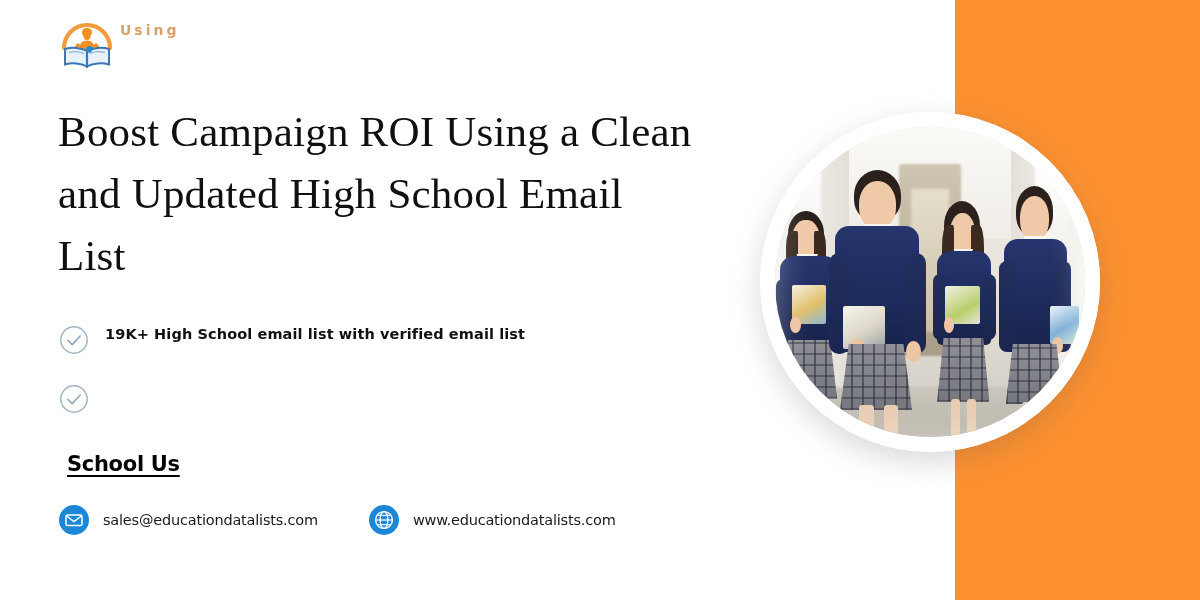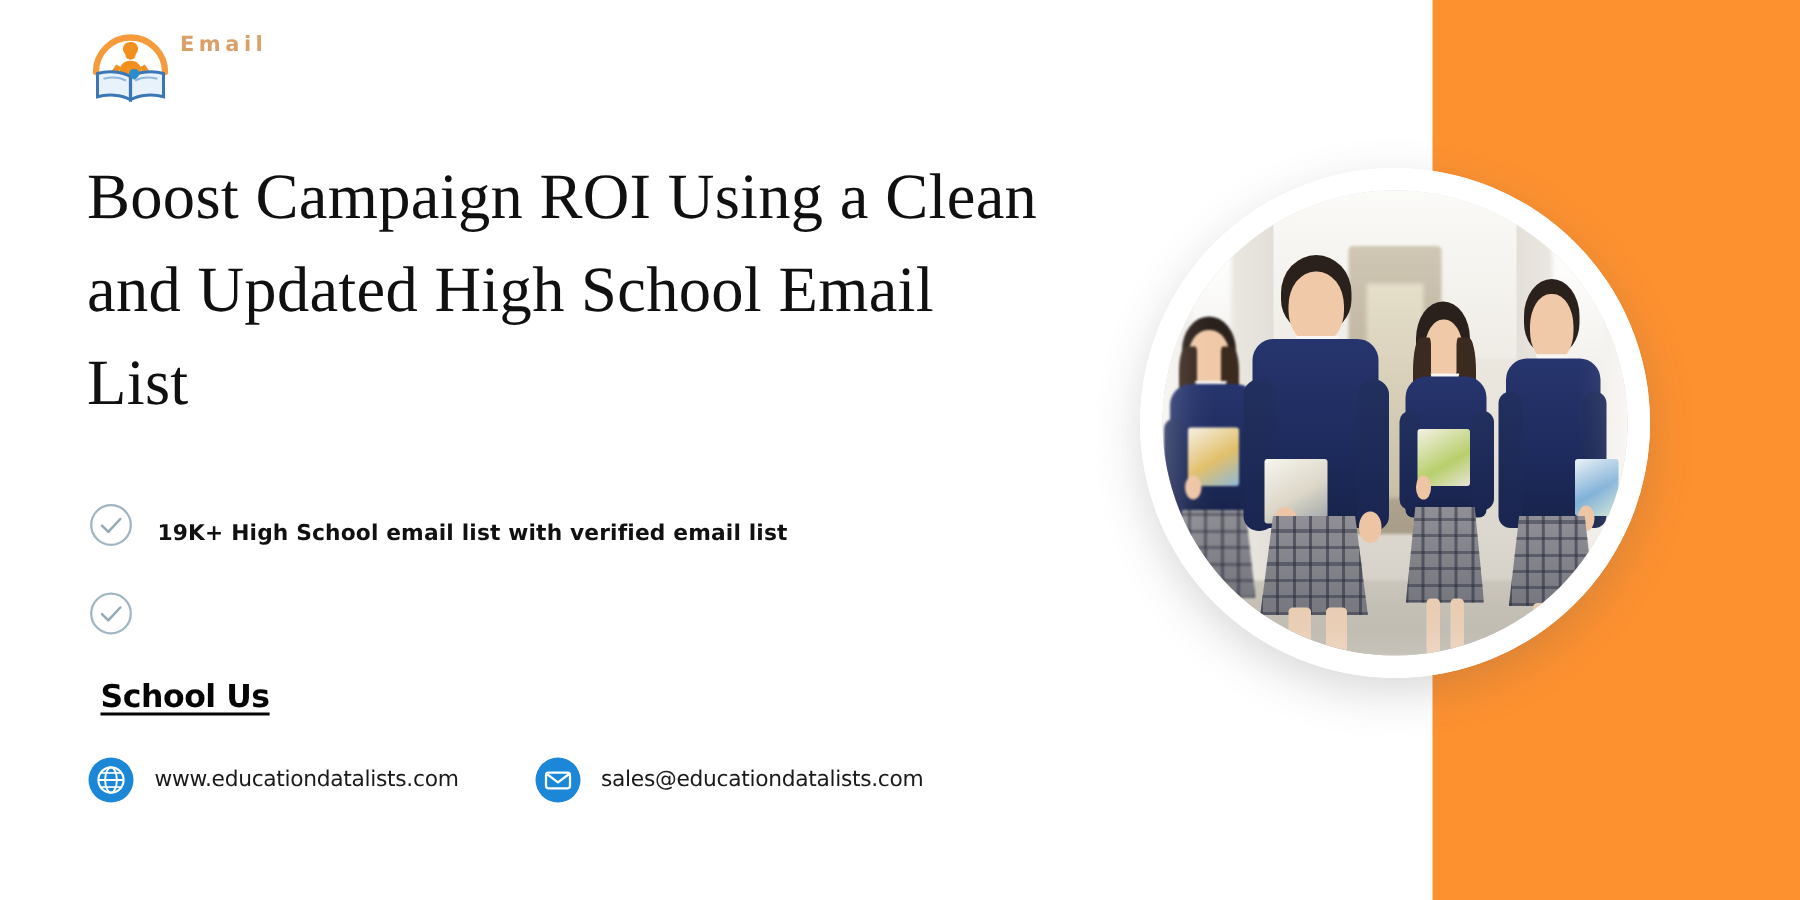--- a/index.html
+++ b/index.html
@@ -97,21 +97,21 @@
 
   
   .bullets {
     position:absolute;
     left:0;
     top:324px;
     width:640px;
   }
   .bullet {
     display:flex;
-    align-items:flex-end;
+    align-items:flex-start;
     height:42px;
     margin-bottom:17px;
   }
   .bullet-icon {
     width:32px;
     height:32px;
     flex:0 0 32px;
     margin-right:15px;
     display:block;
   }
@@ -318,21 +318,21 @@
           <path d="M38.5 25 l4.5 6.5 -3 2 -5-6.5z" fill="#F1901F"></path>
           <path d="M29 33 C23 29.5 13.5 29 7 31 l0 15.5 C13.5 44.5 23 45 29 48.5z" fill="#E8F2FA" stroke="#3C77B5" stroke-width="2"></path>
           <path d="M29 33 C35 29.5 44.5 29 51 31 l0 15.5 C44.5 44.5 35 45 29 48.5z" fill="#E8F2FA" stroke="#3C77B5" stroke-width="2"></path>
           <path d="M29 33 l0 15.5" stroke="#3C77B5" stroke-width="2.2"></path>
           <path d="M11 34.5 c5-1.2 11-1 15 1.2" fill="none" stroke="#8FB8DC" stroke-width="1.4"></path>
           <path d="M47 34.5 c-5-1.2-11-1-15 1.2" fill="none" stroke="#8FB8DC" stroke-width="1.4"></path>
           <path d="M31.5 28 c2.2 0 3.4 1.4 3.4 3 0 1.8-1.6 3-3.4 4.2 -1.8-1.2-3.4-2.4-3.4-4.2 0-1.6 1.2-3 3.4-3z" fill="#2C8CC9"></path>
         </svg>
       </div>
       <div class="logo-text">
-        <span class="logo-sub">Email</span>
+        <span class="logo-sub">Using</span>
       </div>
     </div>
 
     <h1 class="headline">Boost Campaign ROI Using a Clean and Updated High School Email List</h1>
 
     <div class="bullets">
 
       <div class="bullet">
         <span class="bullet-icon">
           <svg viewBox="0 0 32 32" width="32" height="32" aria-hidden="true">
@@ -350,44 +350,44 @@
             <path d="M10 16.4 l4.2 4.2 8-8.6" fill="none" stroke="#8FA9B7" stroke-width="1.6" stroke-linecap="round" stroke-linejoin="round"></path>
           </svg>
         </span>
       </div>
 
     </div>
 
     <div class="contact-heading">School Us</div>
 
     <div class="contact-row">
+
+      <a class="contact-item" href="#" style="text-decoration:none;">
+        <span class="contact-icon">
+          <svg viewBox="0 0 32 32" width="32" height="32" aria-hidden="true">
+            <circle cx="16" cy="16" r="15" fill="#1C87D6"></circle>
+            <rect x="8" y="11" width="16" height="10.5" rx="1.6" fill="none" stroke="#ffffff" stroke-width="1.5"></rect>
+            <path d="M8.6 12 L16 17.6 L23.4 12" fill="none" stroke="#ffffff" stroke-width="1.5" stroke-linejoin="round"></path>
+          </svg>
+        </span>
+        <span class="contact-text">sales@educationdatalists.com</span>
+      </a>
 
       <a class="contact-item" href="#" style="text-decoration:none;">
         <span class="contact-icon">
           <svg viewBox="0 0 32 32" width="32" height="32" aria-hidden="true">
             <circle cx="16" cy="16" r="15" fill="#1C87D6"></circle>
             <circle cx="16" cy="16" r="8.4" fill="none" stroke="#ffffff" stroke-width="1.4"></circle>
             <ellipse cx="16" cy="16" rx="3.9" ry="8.4" fill="none" stroke="#ffffff" stroke-width="1.3"></ellipse>
             <path d="M7.6 16 H24.4" stroke="#ffffff" stroke-width="1.3"></path>
             <path d="M9.2 11.3 H22.8" stroke="#ffffff" stroke-width="1.1"></path>
             <path d="M9.2 20.7 H22.8" stroke="#ffffff" stroke-width="1.1"></path>
           </svg>
         </span>
         <span class="contact-text">www.educationdatalists.com</span>
-      </a>
-
-      <a class="contact-item" href="#" style="text-decoration:none;">
-        <span class="contact-icon">
-          <svg viewBox="0 0 32 32" width="32" height="32" aria-hidden="true">
-            <circle cx="16" cy="16" r="15" fill="#1C87D6"></circle>
-            <rect x="8" y="11" width="16" height="10.5" rx="1.6" fill="none" stroke="#ffffff" stroke-width="1.5"></rect>
-            <path d="M8.6 12 L16 17.6 L23.4 12" fill="none" stroke="#ffffff" stroke-width="1.5" stroke-linejoin="round"></path>
-          </svg>
-        </span>
-        <span class="contact-text">sales@educationdatalists.com</span>
       </a>
 
     </div>
 
   </div>
 
   <div class="photo-wrap">
     <div class="photo-shadow"></div>
     <div class="photo-ring">
       <div class="photo-clip">

